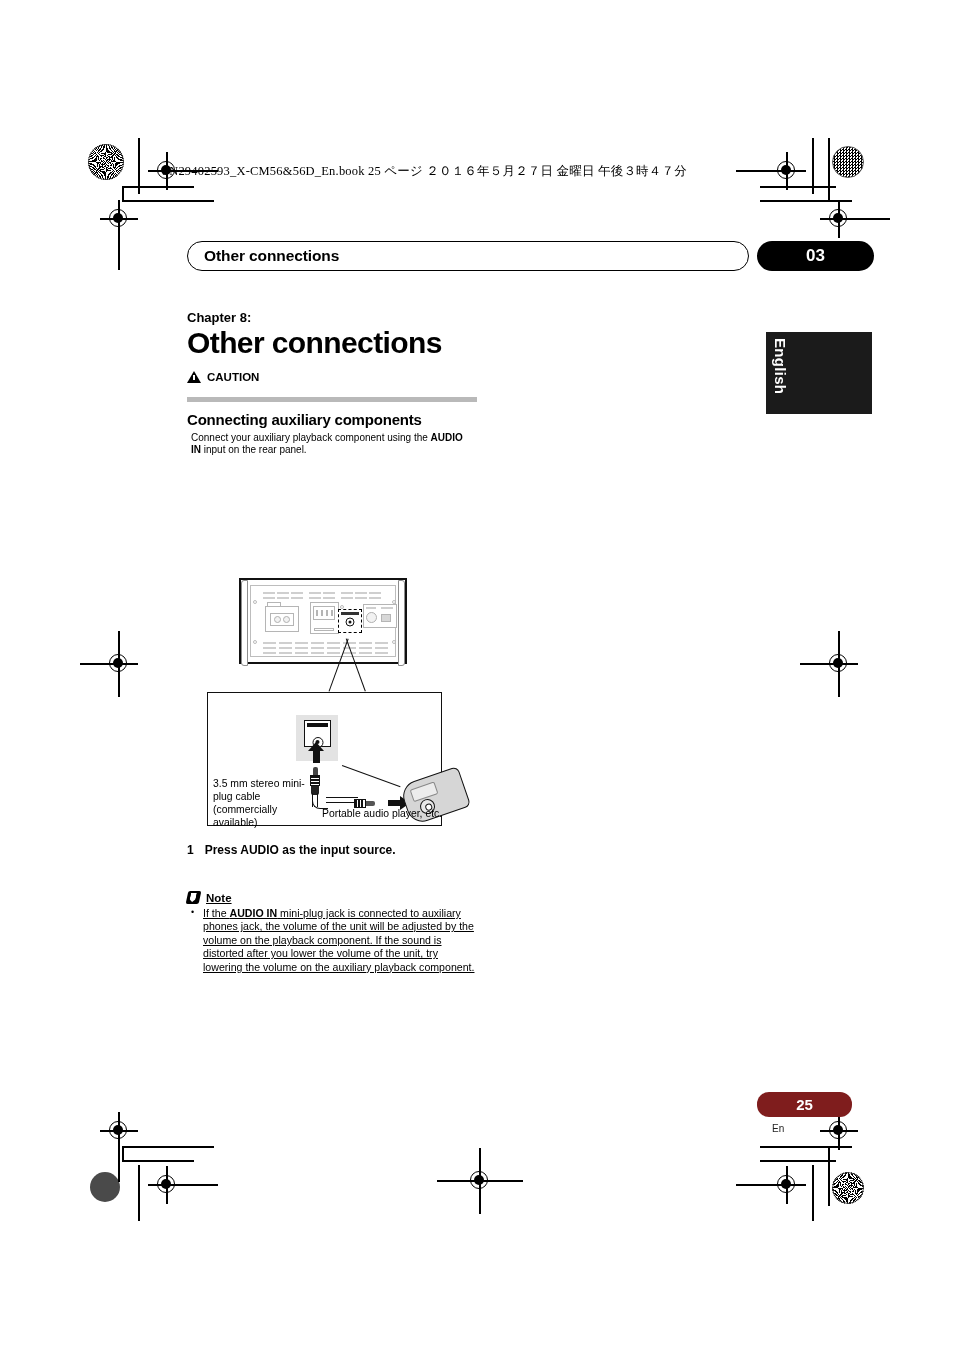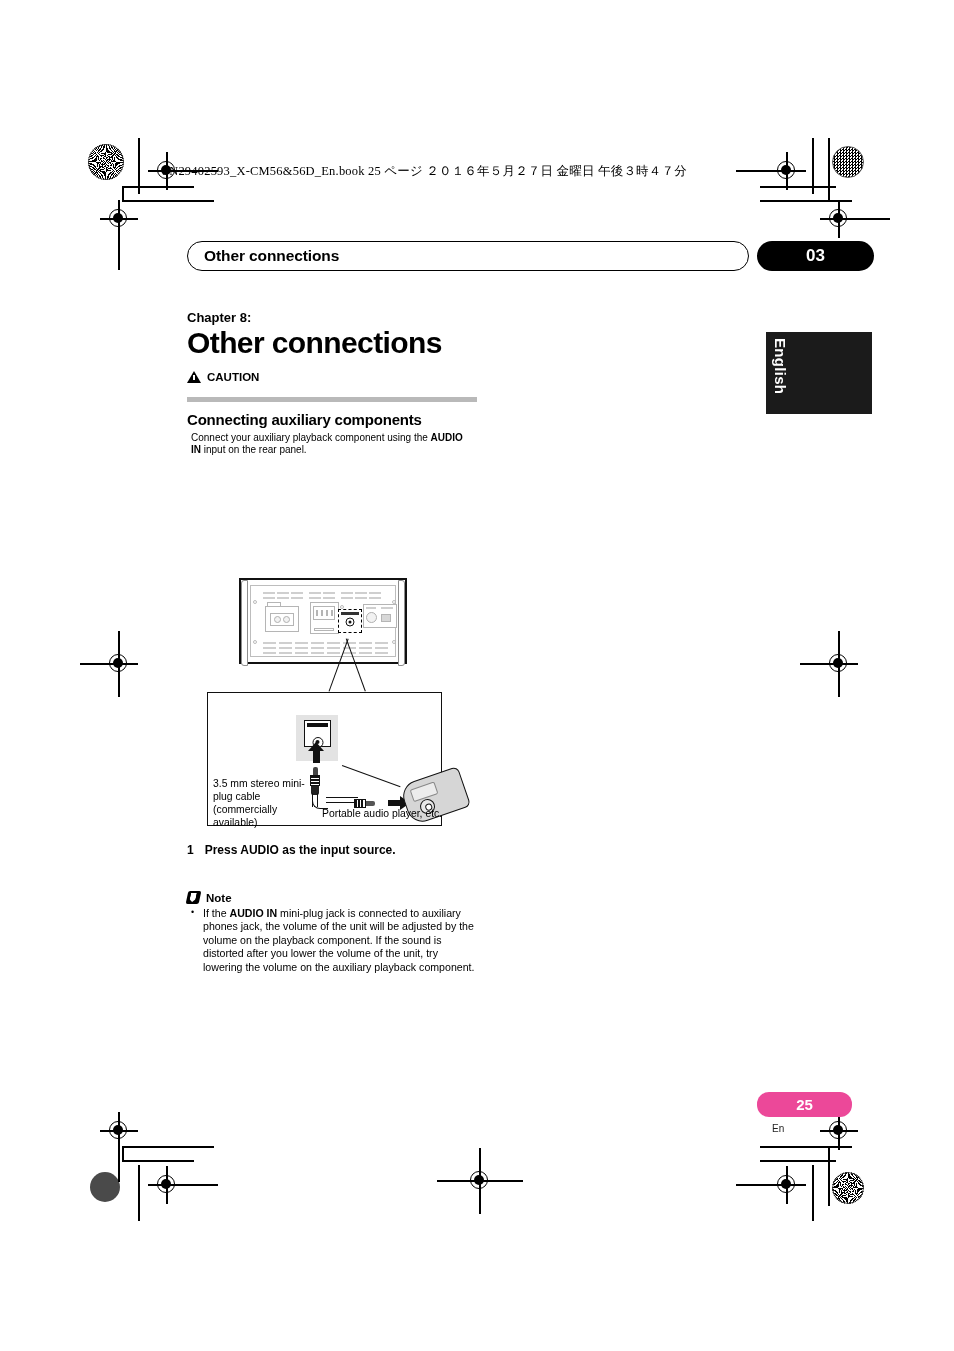--- a/index.html
+++ b/index.html
@@ -547,21 +547,21 @@
     line-height: 1.25;
   }
 
   
   .pagenum {
     position: absolute;
     left: 757px;
     top: 1092px;
     width: 95px;
     height: 25px;
-    background: #ec4899;
+    background: #7f1d1d;
     color: #fff;
     border-radius: 12px;
     font-size: 15px;
     font-weight: bold;
     display: flex;
     align-items: center;
     justify-content: center;
   }
   .pagenum-sub {
     position: absolute;
@@ -832,21 +832,21 @@
 
 <div class="fig-label" style="left:322px;top:807px;width:130px;">Portable audio player, etc.</div>
 
 <div style="position:absolute;left:187px;top:843px;width:290px;">
   <div class="step">
     <span>1</span>
     <span>Press AUDIO as the input source.</span>
   </div>
 </div>
 
-<div style="position:absolute;left:187px;top:891px;width:290px;">
+<div style="position:absolute;left:187px;top:891px;width:290px;text-decoration:underline;">
   <div class="admon-head">
     <span class="note-icon"></span>
     <span>Note</span>
   </div>
   <ul class="bullets">
     <li><span>If the </span><b>AUDIO IN</b><span> mini-plug jack is connected to auxiliary phones jack, the volume of the unit will be adjusted by the volume on the playback component. If the sound is distorted after you lower the volume of the unit, try lowering the volume on the auxiliary playback component.</span></li>
   </ul>
 </div>
 
 <div class="pagenum">25</div>

